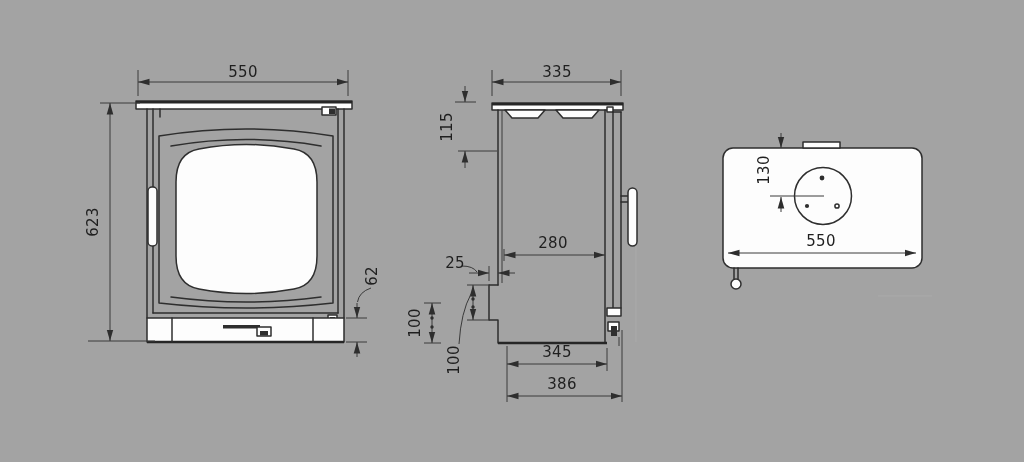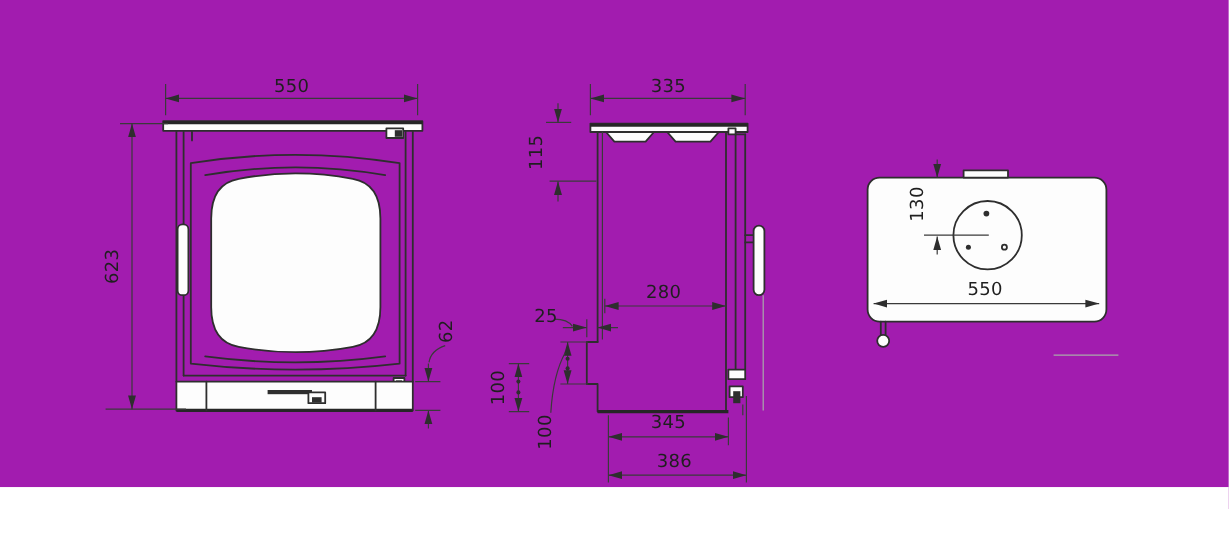--- a/index.html
+++ b/index.html
@@ -1,18 +1,18 @@
 <!DOCTYPE html>
 <html><head>
 <meta charset="utf-8">
 <style>
   html,body { margin:0; padding:0; background:#ffffff; }
   #stage {
-    position:relative; width:1024px; height:406px;
-    background:#a21caf; overflow:hidden;
+    position:relative; width:1024px; height:462px;
+    background:#a3a3a3; overflow:hidden;
     font-family:"DejaVu Sans","Liberation Sans",sans-serif;
   }
   svg { position:absolute; left:0; top:0; }
   .ol   { fill:none; stroke:#2e2e2e; stroke-width:1.5; stroke-linejoin:round; stroke-linecap:round; }
   .ol2  { fill:none; stroke:#262626; stroke-width:2.6; stroke-linejoin:round; stroke-linecap:butt; }
   .wfill{ fill:#fdfdfd; }
   .dark { fill:#2e2e2e; stroke:none; }
   .dim  { fill:none; stroke:#3a3a3a; stroke-width:1; }
   .faint{ fill:none; stroke:#aaaaaa; stroke-width:1; }
   text.lbl {

